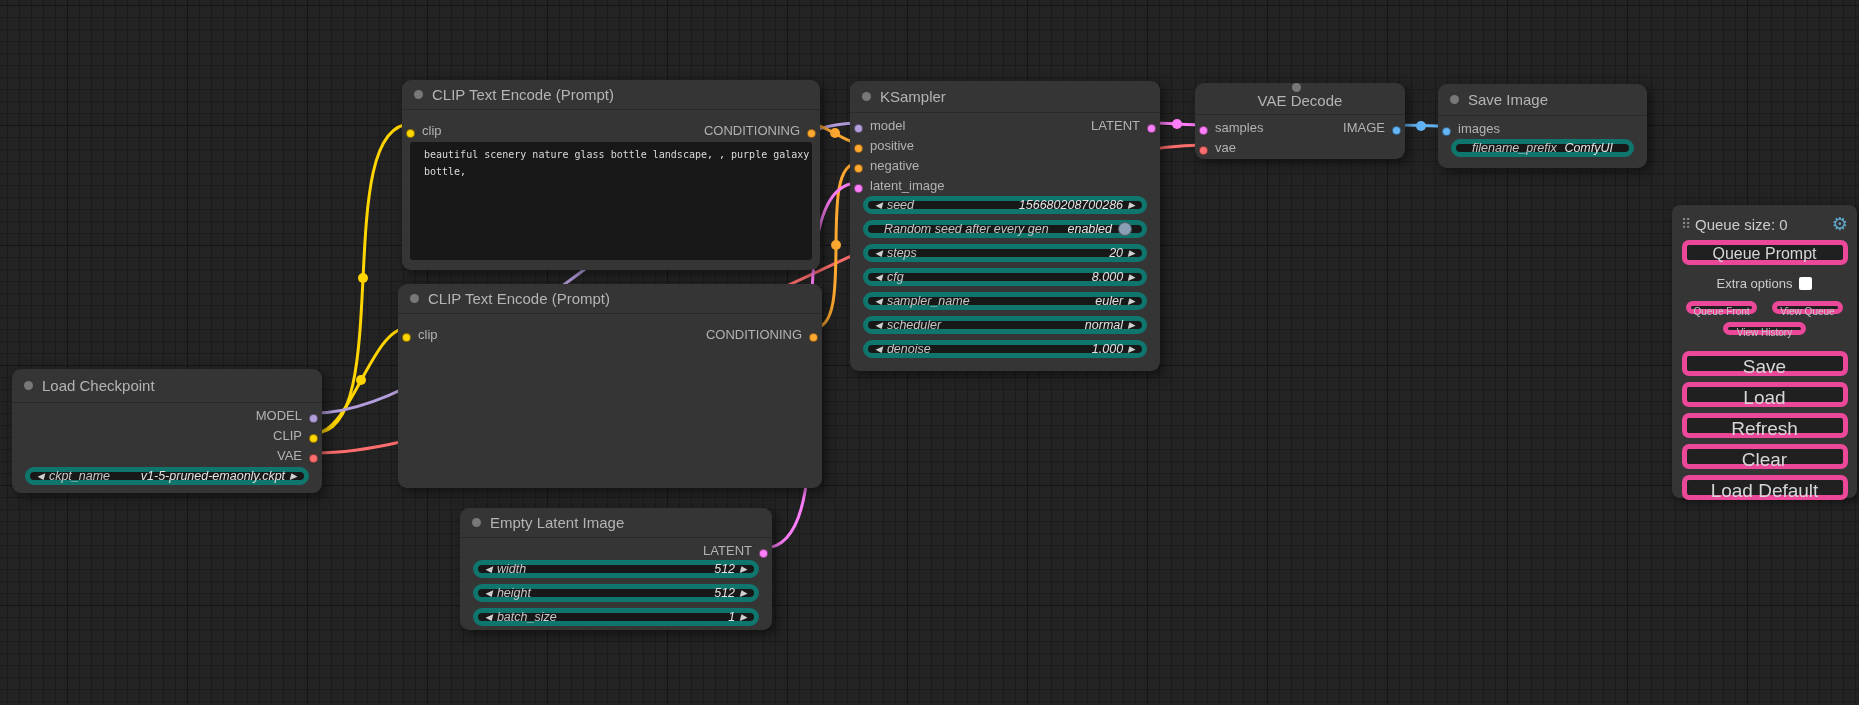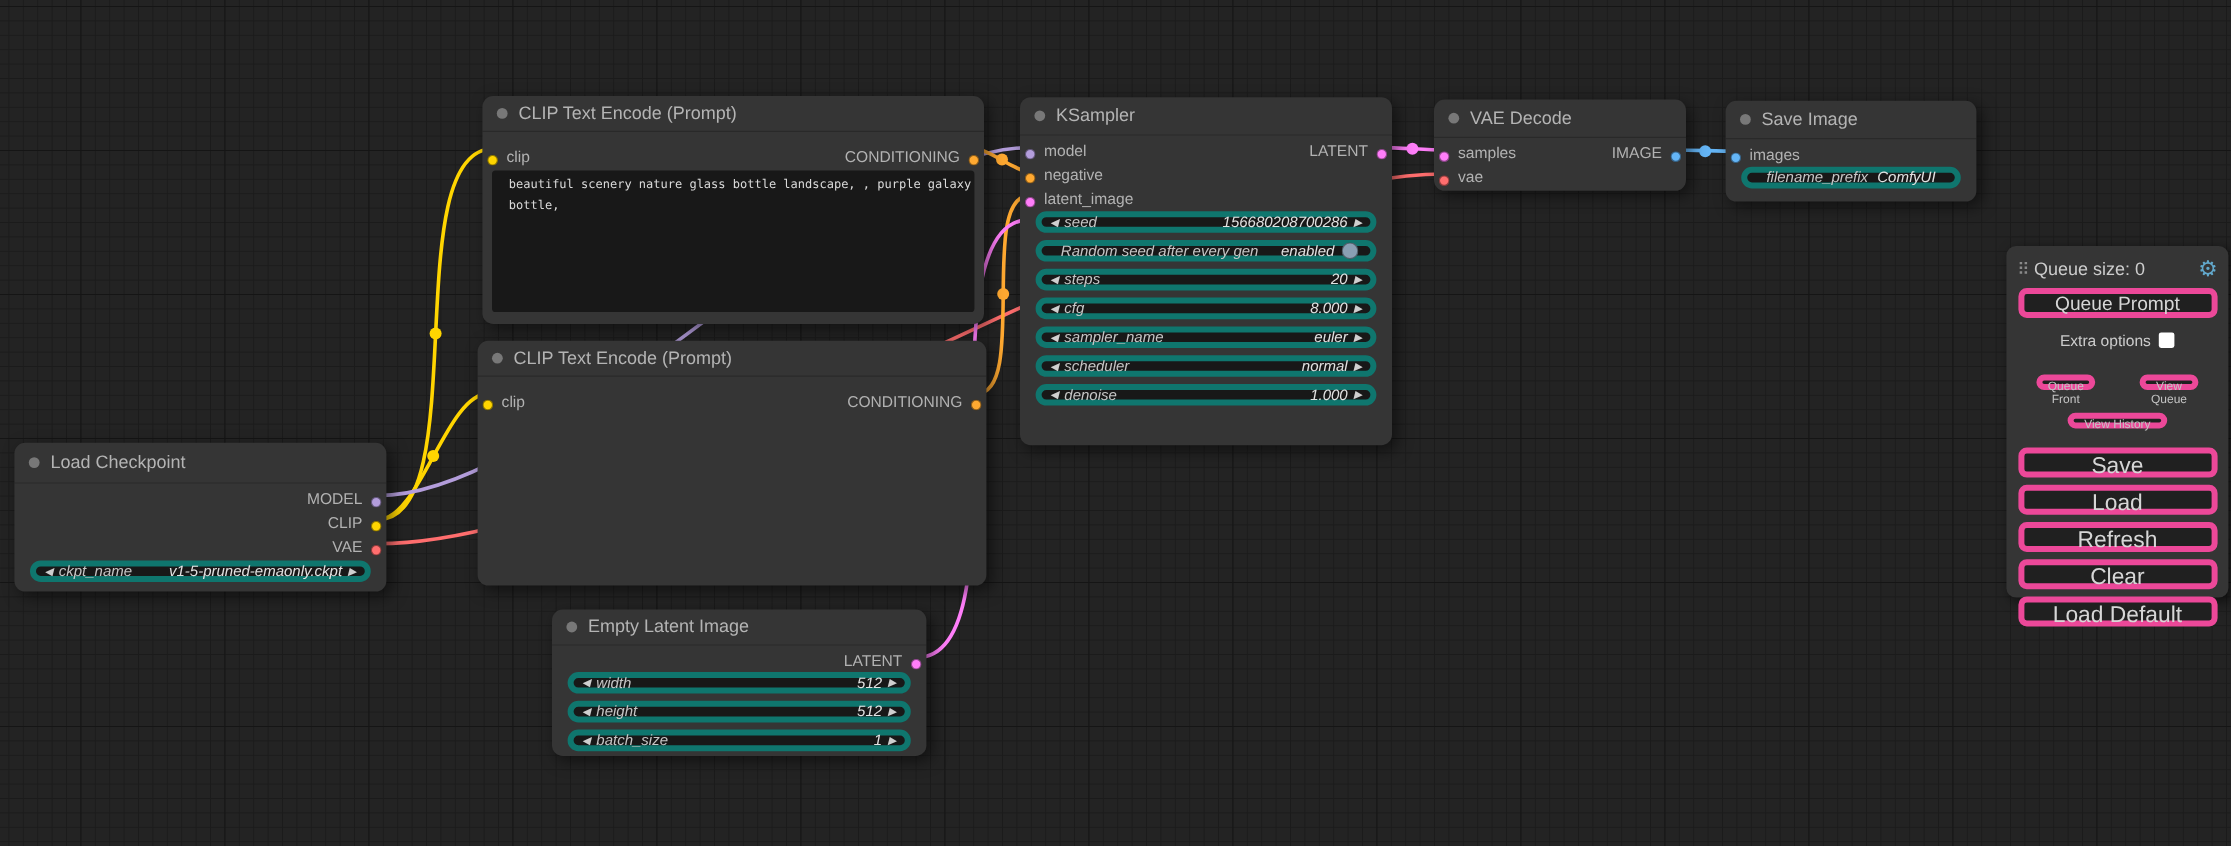--- a/index.html
+++ b/index.html
@@ -64,21 +64,21 @@
     border:5px solid #ec4899;border-radius:7px;color:#d6d6d6;
     font-family:"Liberation Sans",sans-serif;text-align:center;cursor:pointer;
     box-sizing:border-box;padding:0;
   }
   .btn.queue{font-size:16px;margin-top:3px;}
   .btn.big{font-size:19px;margin-top:6px;}
   .btn.big.first{margin-top:16px;}
   .extra-row{display:flex;align-items:center;justify-content:center;margin-top:10px;height:16px;font-size:13px;color:#cccccc;}
   .checkbox{width:13px;height:13px;background:#ffffff;border-radius:2px;margin-left:7px;flex:none;cursor:pointer;}
   .small-row{display:flex;justify-content:center;gap:5px;margin-top:5px;}
-  .btn.small{width:81px;height:13px;font-size:10px;border-radius:8px;margin:16px;line-height:11px;color:#c4c4c4;}
+  .btn.small{width:81px;height:13px;font-size:10px;border-radius:8px;margin:5px;line-height:11px;color:#c4c4c4;}
   .btn.small.history{width:83px;margin:3px auto 0 auto;display:block;}
 </style>
 </head>
 <body>
 
 <svg id="wires" width="1859" height="705">
   <path d="M315,433 C396,433 330,124 411,124" stroke="#ffd500"></path>
   <path d="M315,433 C350,433 372,328 407,328" stroke="#ffd500"></path>
   <path d="M315,413 C468,413 705,123 858,123" stroke="#b39ddb"></path>
   <path d="M315,453 C548,453 970,145 1203,145" stroke="#ff6e6e"></path>
@@ -163,20 +163,24 @@
   </div>
   <div class="row">
     <span class="dot in" style="background: rgb(179, 157, 219);"></span>
     <span class="slot-label">model</span>
     <span class="spacer"></span>
     <span class="slot-label">LATENT</span>
     <span class="dot out" style="background: rgb(255, 126, 249);"></span>
   </div>
   <div class="row">
     <span class="dot in" style="background: rgb(255, 169, 49);"></span>
+    <span class="slot-label">positive</span>
+  </div>
+  <div class="row">
+    <span class="dot in" style="background: rgb(255, 169, 49);"></span>
     <span class="slot-label">negative</span>
   </div>
   <div class="row">
     <span class="dot in" style="background: rgb(255, 126, 249);"></span>
     <span class="slot-label">latent_image</span>
   </div>
   <div style="height:3px;"></div>
   <div class="widget">
     <span class="arrow">◀</span>
     <span class="wlabel">seed</span>
@@ -255,21 +259,21 @@
   <div class="widget">
     <span class="arrow">◀</span>
     <span class="wlabel">batch_size</span>
     <span class="spacer"></span>
     <span class="wvalue">1</span>
     <span class="arrow">▶</span>
   </div>
 </div>
 
 <div class="node" style="left:1195px;top:83px;width:210px;height:76px;">
-  <div class="ntitle" style="height:32px;">
+  <div class="ntitle" style="height:32px;flex-direction:column;">
     <span class="tdot" style="background: rgb(120, 120, 120);"></span>
     <span>VAE Decode</span>
   </div>
   <div class="row">
     <span class="dot in" style="background: rgb(255, 126, 249);"></span>
     <span class="slot-label">samples</span>
     <span class="spacer"></span>
     <span class="slot-label">IMAGE</span>
     <span class="dot out" style="background: rgb(100, 181, 246);"></span>
   </div>

